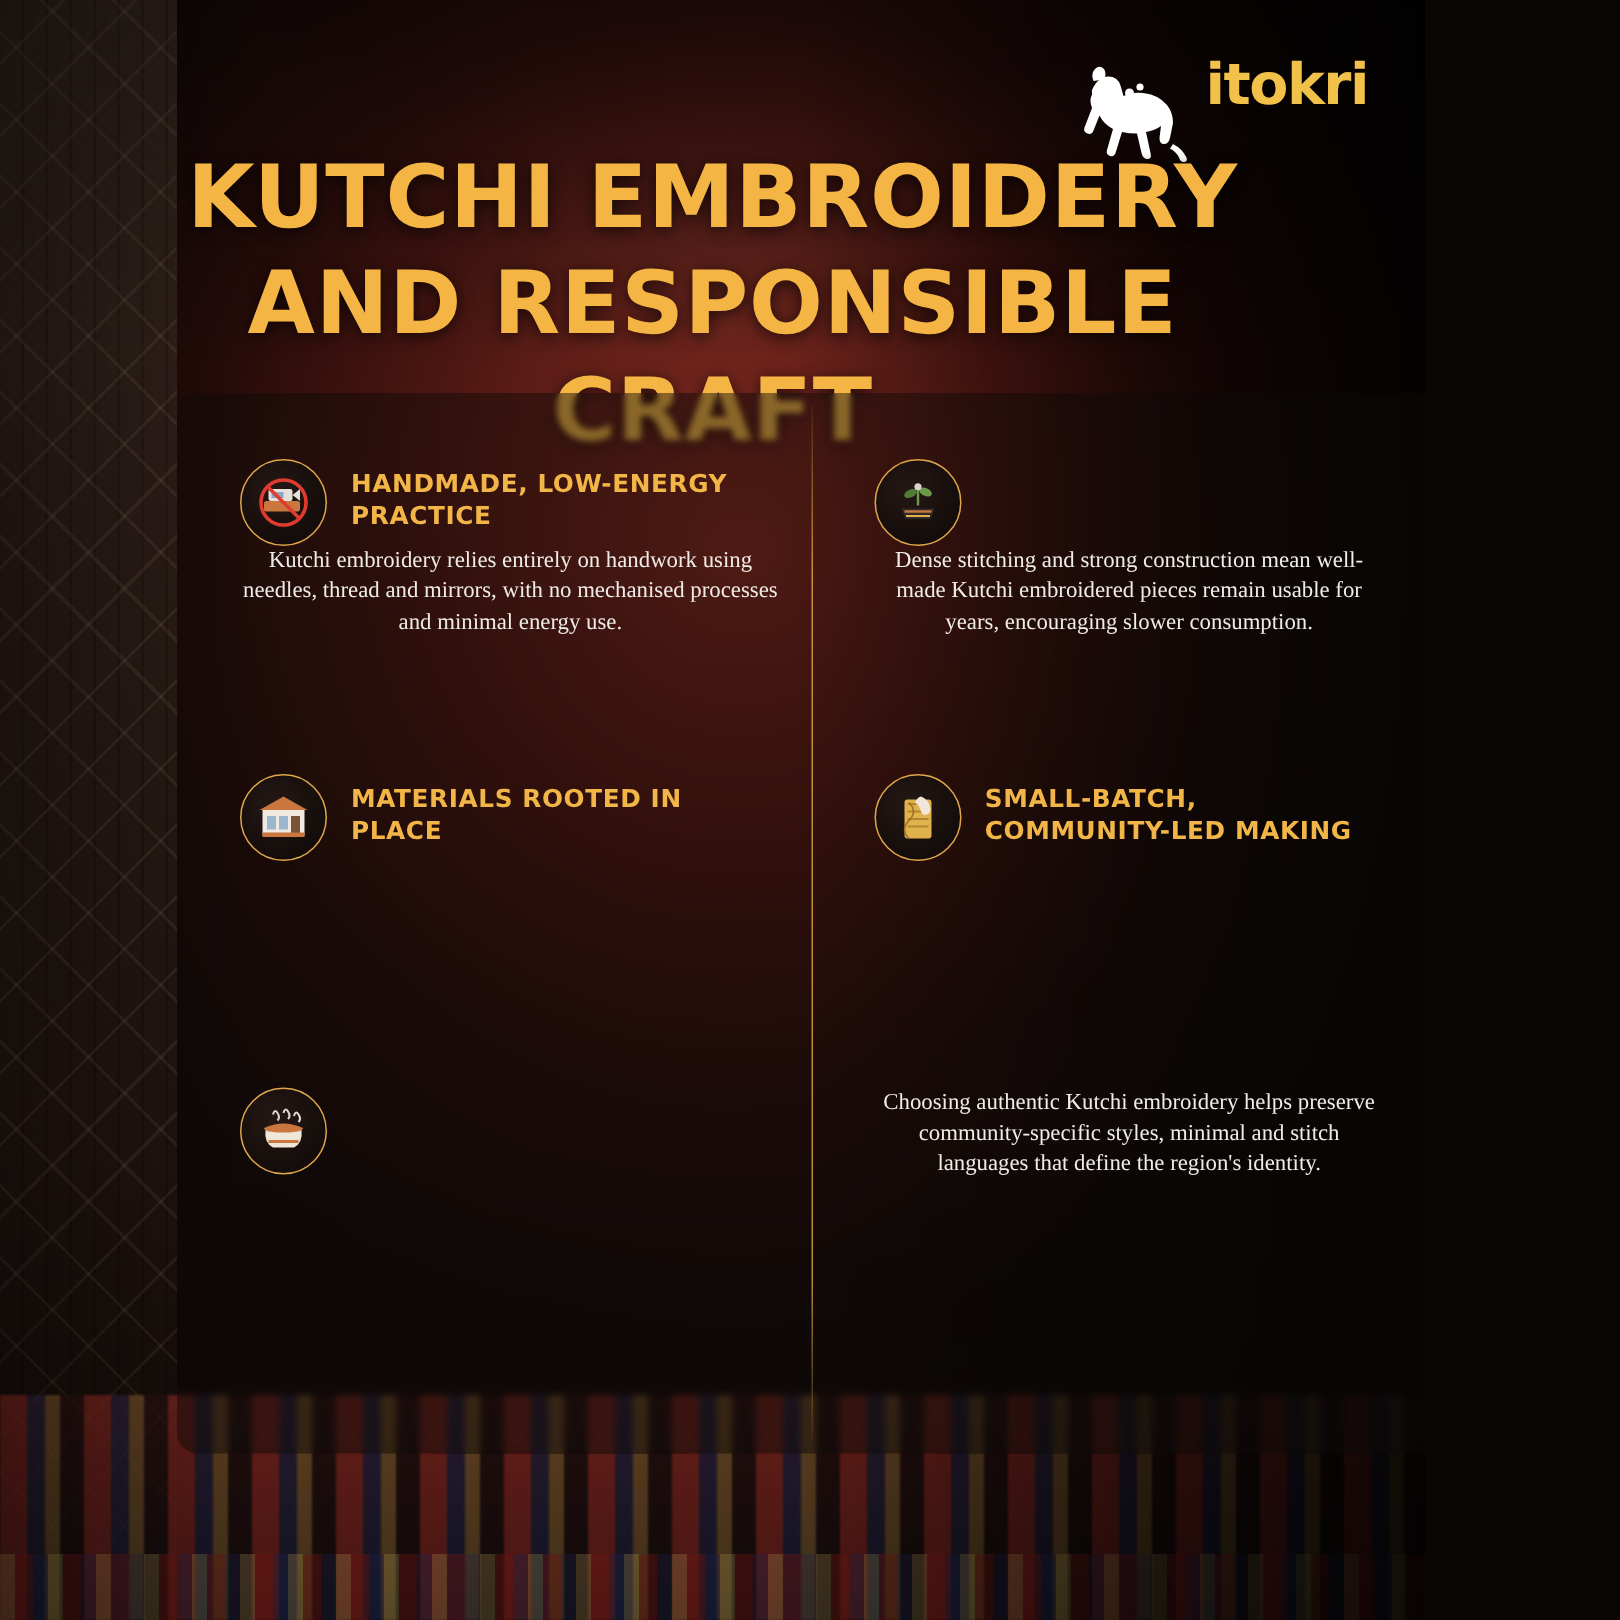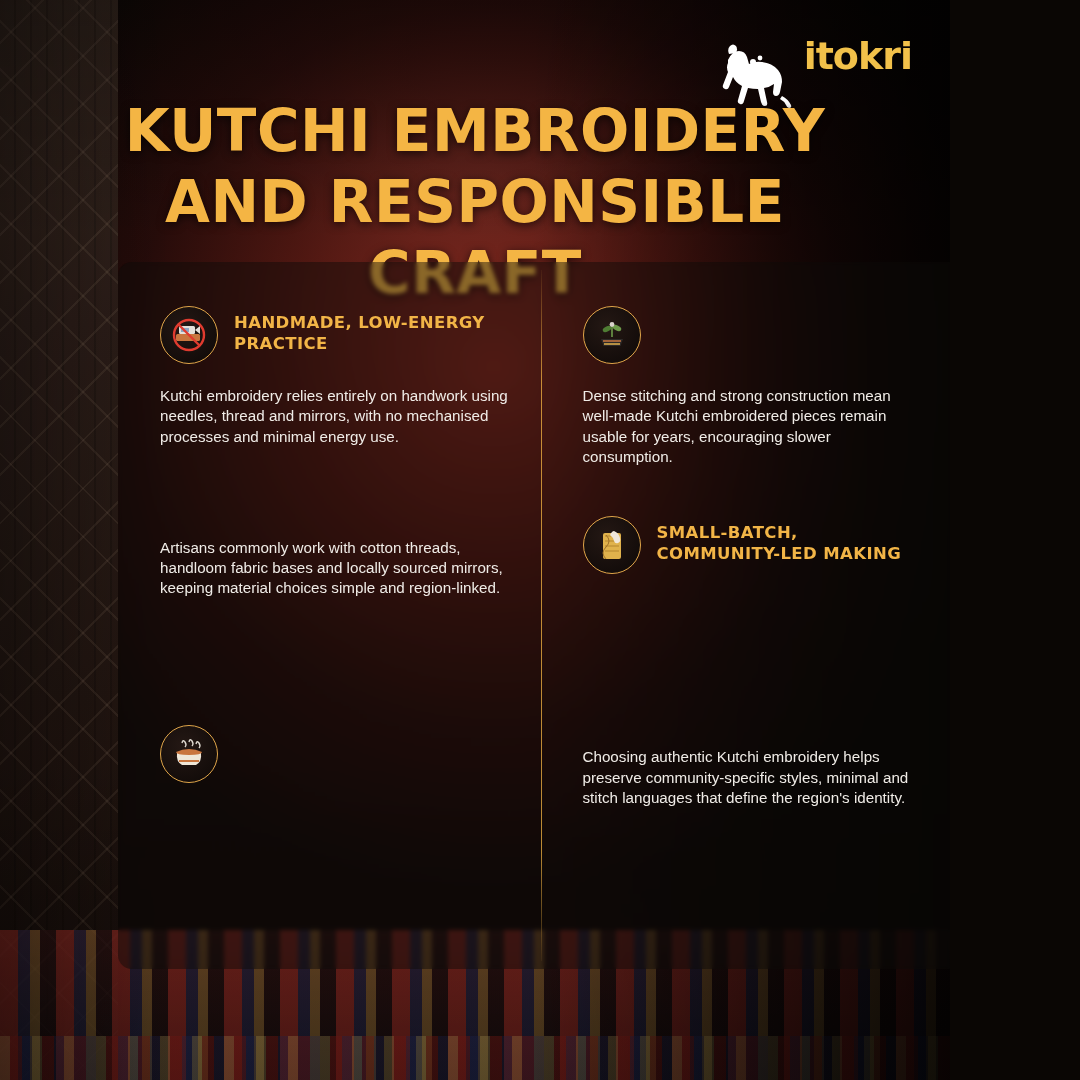--- a/index.html
+++ b/index.html
@@ -142,26 +142,26 @@
     color: #f2b547;
     font-weight: 800;
     font-size: 16.5px;
     line-height: 1.28;
     letter-spacing: 0.4px;
     text-transform: uppercase;
     padding-top: 6px;
     font-family: "DejaVu Sans", sans-serif;
   }
   .cell-body {
-    margin-top: 22px;
     color: #f0ece7;
     font-size: 15.2px;
     line-height: 1.34;
     max-width: 395px;
-    font-family: Liberation Sans, sans-serif;
+    font-family: Liberation Serif, serif;
+    text-align: center;
   }
   .cell.right .cell-body { max-width: 400px; }
 </style>
 </head>
 <body>
 
 <div class="poster">
 
   <div class="bg"></div>
   <div class="bg-left-panel"></div>
@@ -220,21 +220,33 @@
               <path d="M7 22 h22 l-2.5 7 h-17 z" fill="#2e2a28"></path>
               <path d="M9 24 h18" stroke="#c9763f" stroke-width="1.6"></path>
               <path d="M10 27 h16" stroke="#e3b24c" stroke-width="1.4"></path>
             </svg>
           </div>
         </div>
         <div class="cell-body">Dense stitching and strong construction mean well-made Kutchi embroidered pieces remain usable for years, encouraging slower consumption.</div>
       </div>
 
       <div class="cell left">
-        <div class="cell-body">Artisans commonly work with cotton threads, handloom fabric bases and locally sourced mirrors, keeping material choices simple and region-linked.</div>
+        <div class="cell-head">
+          <div class="icon-badge">
+            <svg width="38" height="38" viewBox="0 0 38 38">
+              <rect x="5" y="14" width="28" height="17" fill="#efe9df"></rect>
+              <path d="M3 14 L19 5 L35 14 Z" fill="#c9763f"></path>
+              <rect x="8" y="18" width="6" height="9" fill="#9bb7cf"></rect>
+              <rect x="16" y="18" width="6" height="9" fill="#9bb7cf"></rect>
+              <rect x="24" y="18" width="6" height="13" fill="#7a5236"></rect>
+              <rect x="5" y="29" width="28" height="3" fill="#c9763f"></rect>
+            </svg>
+          </div>
+          <div class="cell-title">MATERIALS ROOTED IN PLACE</div>
+        </div>
       </div>
 
       <div class="cell right">
         <div class="cell-head">
           <div class="icon-badge">
             <svg width="36" height="36" viewBox="0 0 36 36">
               <rect x="9" y="6" width="18" height="26" rx="2" fill="#e0b24c"></rect>
               <path d="M11 9 h14 M11 14 h14 M11 19 h14 M11 24 h14" stroke="#b3852f" stroke-width="1.2"></path>
               <path d="M12 8 q6 6 0 12 q-6 6 0 12" stroke="#9c6f28" stroke-width="1" fill="none"></path>
               <path d="M20 4 q5 2 6 7 q1 4-2 5 q-3 1-4-2 q-1-4-4-6 q2-4 4-4 z" fill="#f0e7da"></path>

